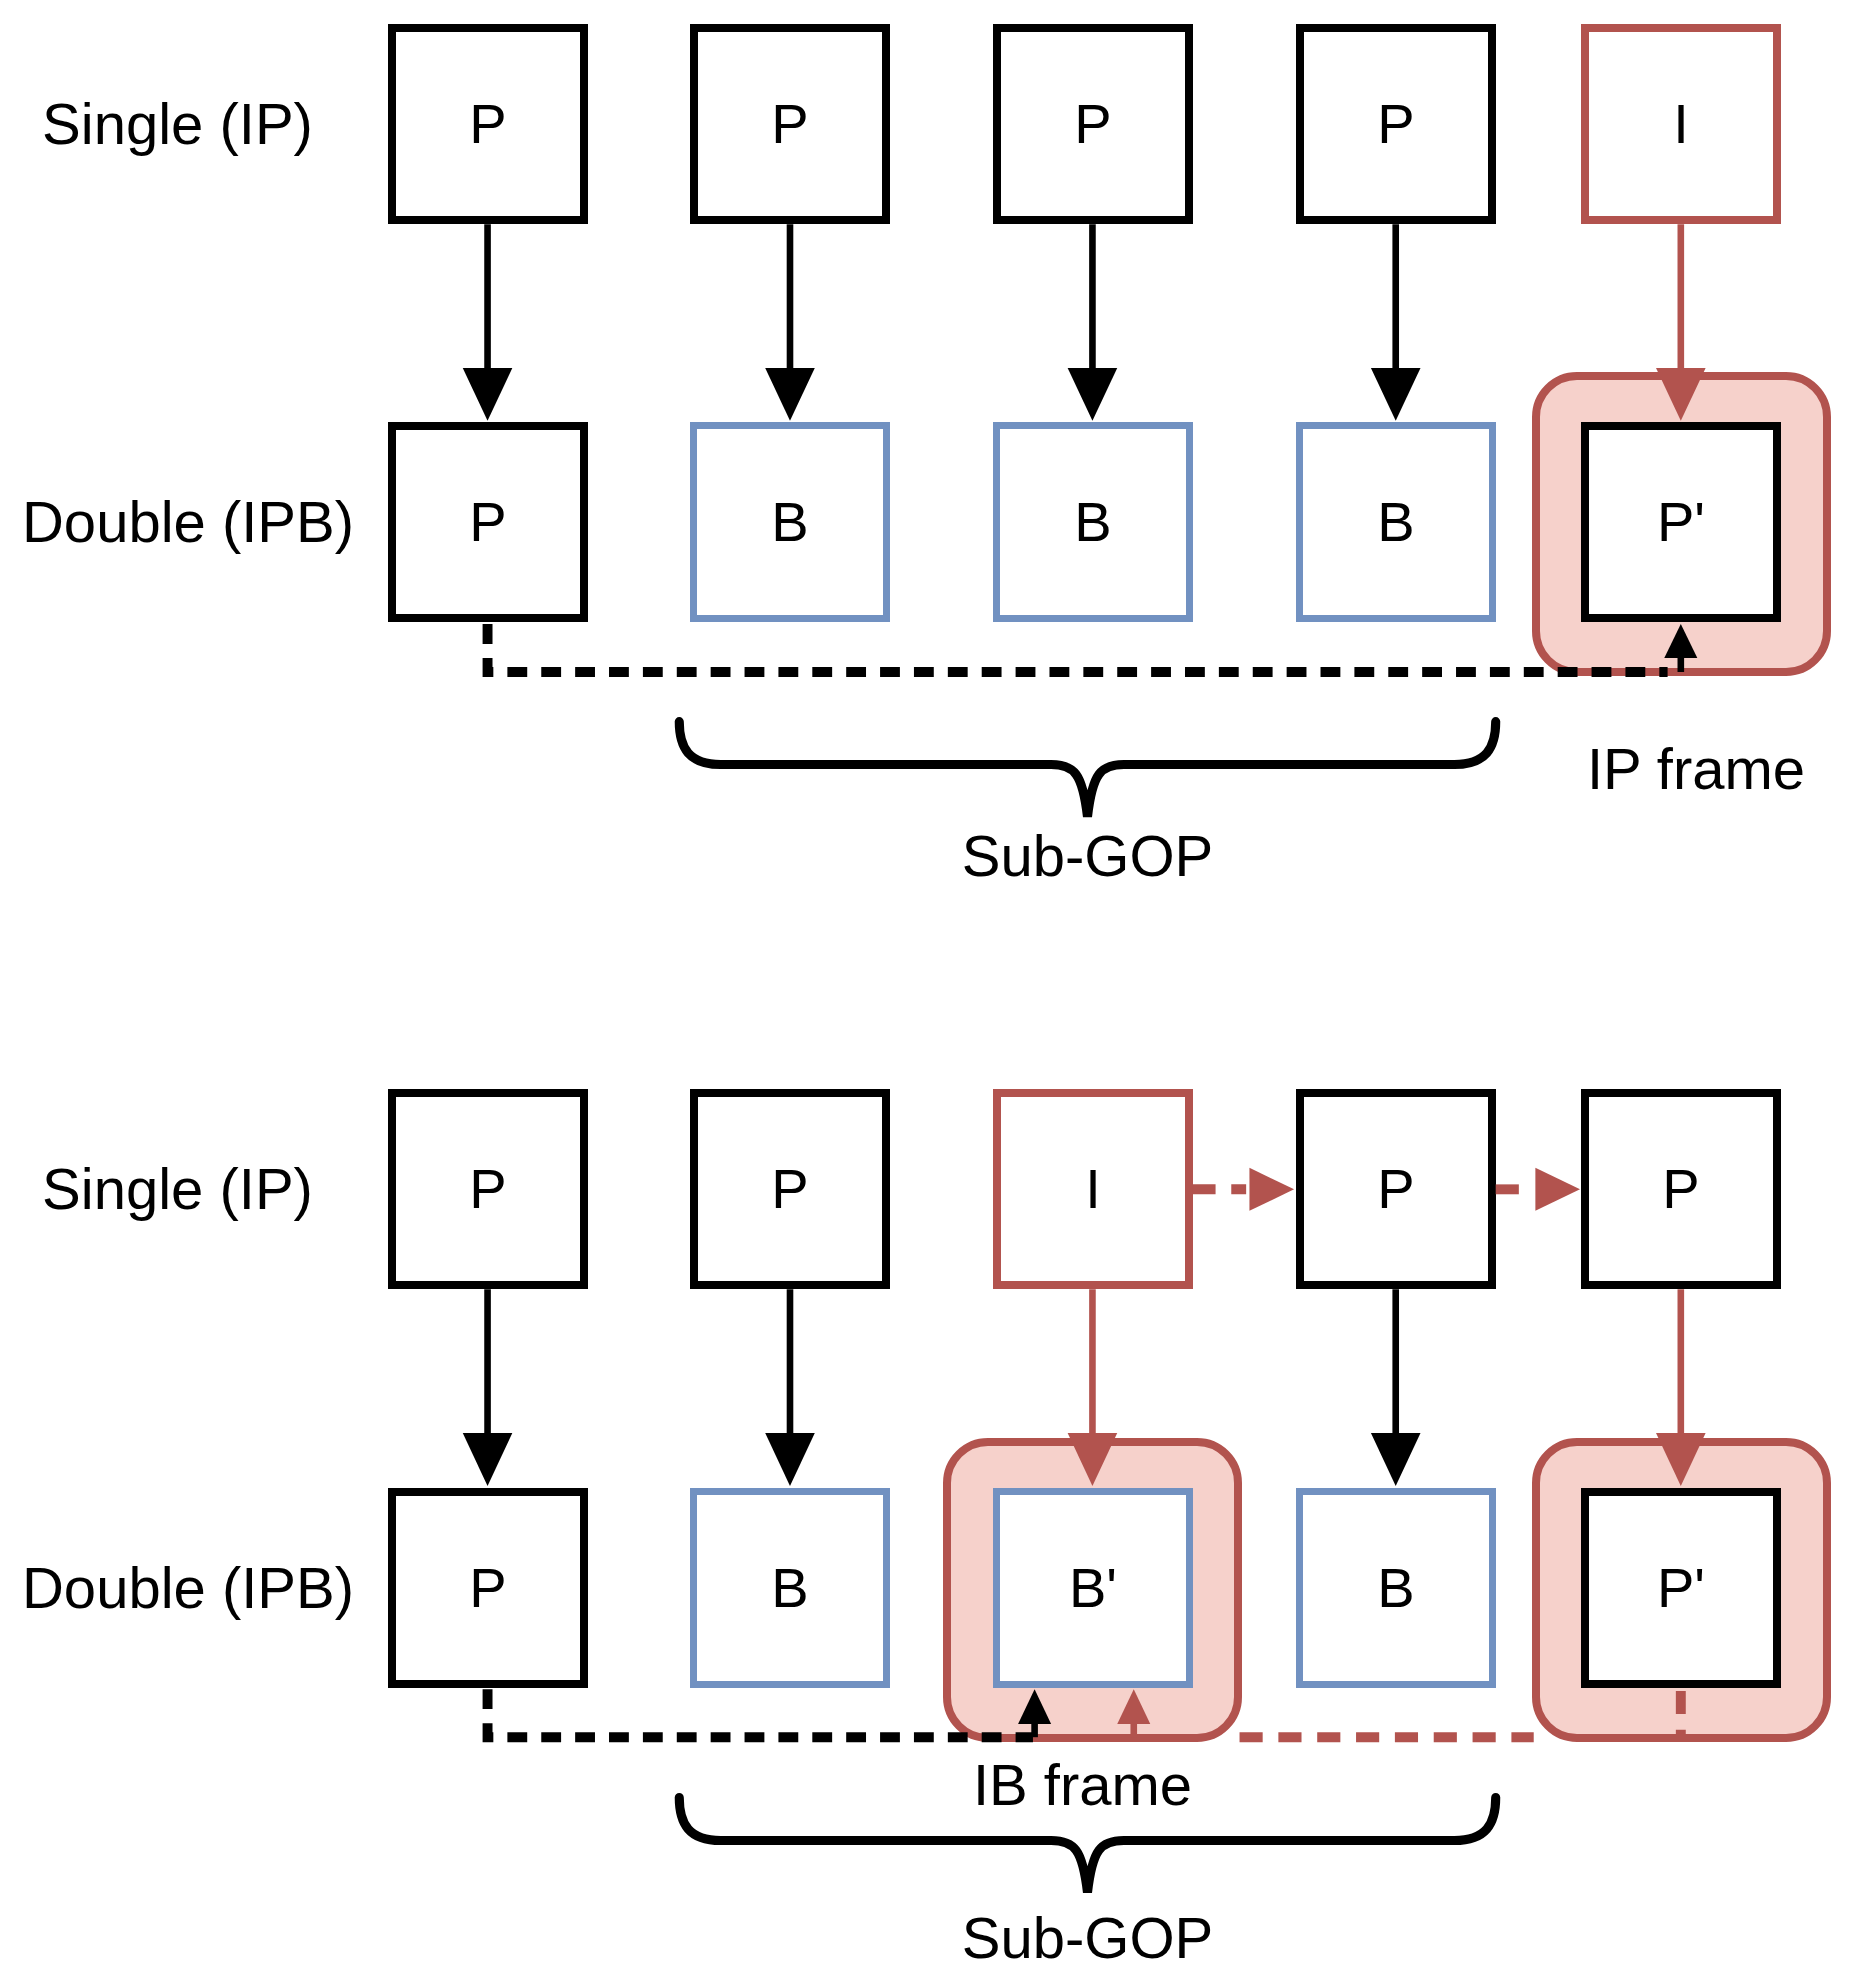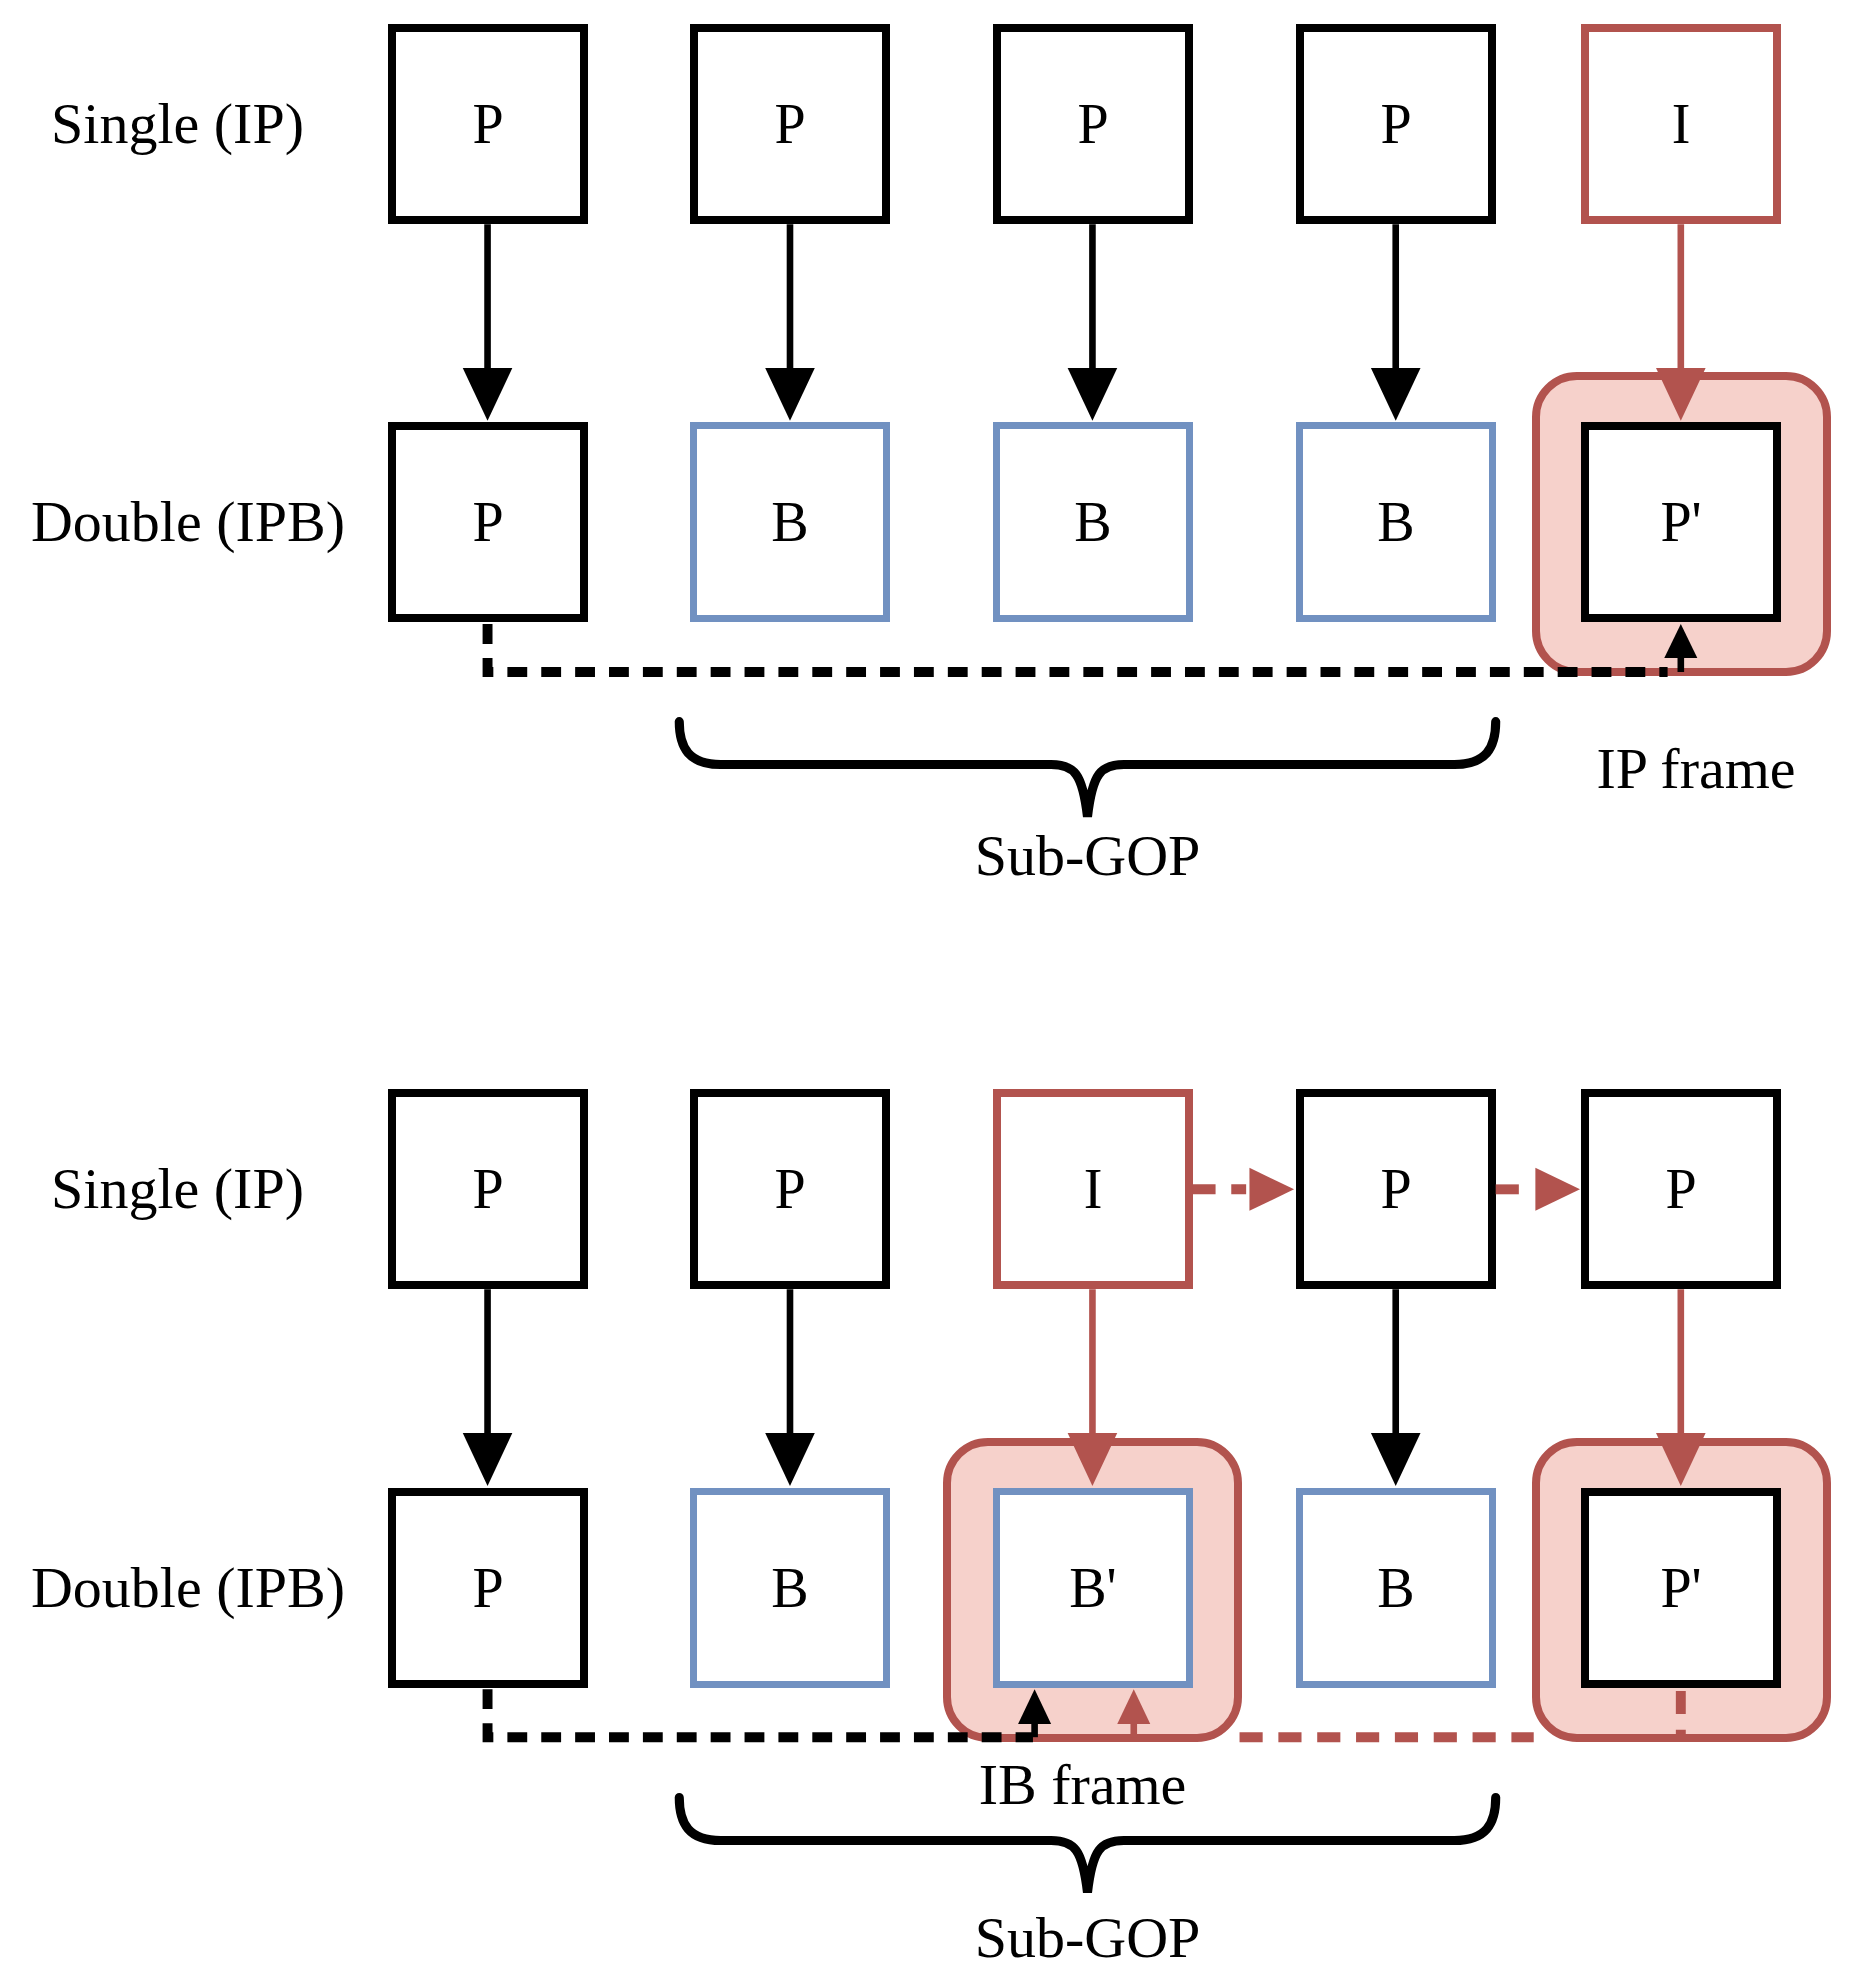--- a/index.html
+++ b/index.html
@@ -8,21 +8,21 @@
     --blue: #7191c1;
     --black: #000000;
   }
   html, body { margin: 0; padding: 0; background: #ffffff; }
   #canvas {
     position: relative;
     width: 1856px;
     height: 1982px;
     overflow: hidden;
     background: #ffffff;
-    font-family: Liberation Serif, serif;
+    font-family: Liberation Sans, sans-serif;
     color: #000;
   }
   .frame-box {
     position: absolute;
     width: 200px;
     height: 200px;
     box-sizing: border-box;
     background: #ffffff;
     display: flex;
     align-items: center;

